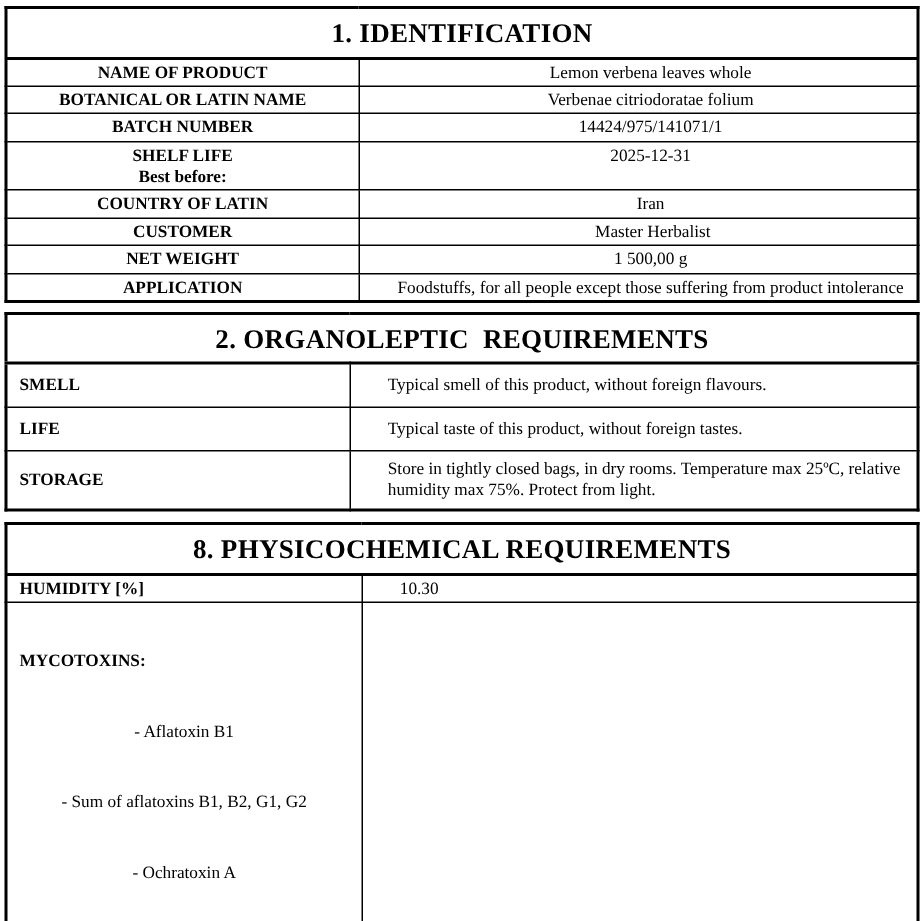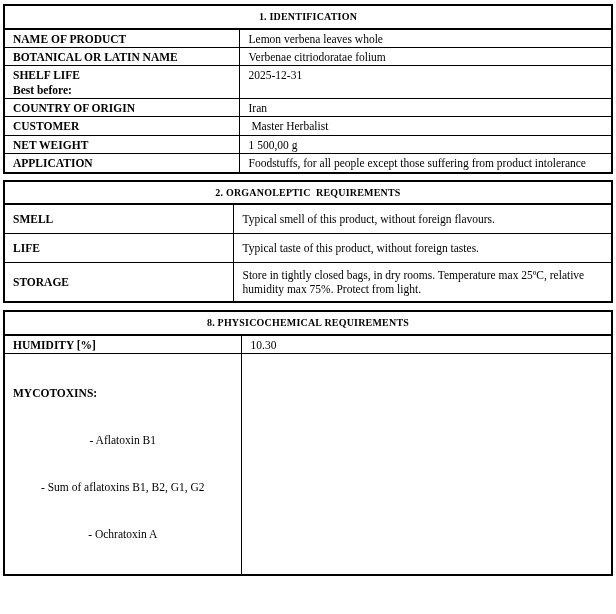--- a/index.html
+++ b/index.html
@@ -30,30 +30,30 @@
     border: 1.5px solid #000;
     font-size: 11.5px;
     line-height: 1.25;
     padding: 2px 8px;
     white-space: pre-wrap;
     word-wrap: break-word;
   }
   td.title {
     text-align: center;
     font-weight: bold;
-    font-size: 10px;
+    font-size: 18px;
     padding: 5px 4px 4px 4px;
     border-bottom: 2px solid #000;
     letter-spacing: 0.2px;
   }
   td.lbl { font-weight: bold; vertical-align: top; }
-  td.val { vertical-align: top; padding-left: 9px; }
+  td.val { vertical-align: top; padding-left: 25px; }
 
   
-  .sec1 td.lbl, .sec1 td.val { height: 13px; padding-top: 2px; padding-bottom: 1px; }
+  .sec1 td.lbl, .sec1 td.val { height: 13px; padding-top: 2px; padding-bottom: 1px; text-align: center; }
   .sec1 tr.tall td { height: 28px; margin-left: 48px; }
 
   
   .sec2 td.lbl, .sec2 td.val { height: 24px; vertical-align: middle; }
   .sec2 tr.storage td { height: 34px; }
 
   
   .sec3 td.hum { height: 13px; padding-top: 2px; padding-bottom: 1px; }
   .sec3 td.block { vertical-align: top; padding-top: 3px; padding-bottom: 4px; }
   .sec3 td.myco { height: 56px; }
@@ -80,27 +80,31 @@
       <td class="title" colspan="2">1. IDENTIFICATION</td>
     </tr>
     <tr>
       <td class="lbl">NAME OF PRODUCT</td>
       <td class="val">Lemon verbena leaves whole</td>
     </tr>
     <tr>
       <td class="lbl">BOTANICAL OR LATIN NAME</td>
       <td class="val">Verbenae citriodoratae folium</td>
     </tr>
+    <tr>
+      <td class="lbl">BATCH NUMBER</td>
+      <td class="val">14424/975/141071/1</td>
+    </tr>
     <tr class="tall">
       <td class="lbl">SHELF LIFE
 Best before:</td>
       <td class="val">2025-12-31</td>
     </tr>
     <tr>
-      <td class="lbl">COUNTRY OF ORIGIN</td>
+      <td class="lbl">COUNTRY OF LATIN</td>
       <td class="val">Iran</td>
     </tr>
     <tr>
       <td class="lbl">CUSTOMER</td>
       <td class="val"> Master Herbalist</td>
     </tr>
     <tr>
       <td class="lbl">NET WEIGHT</td>
       <td class="val">1 500,00 g</td>
     </tr>

